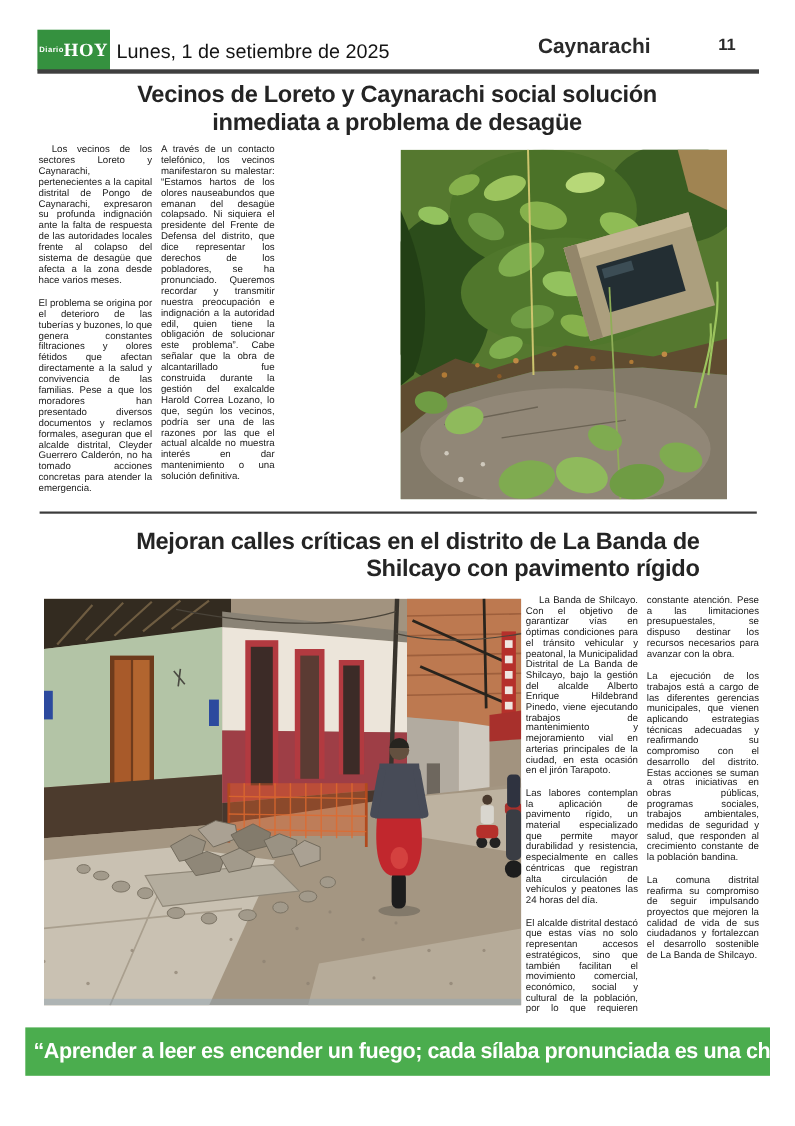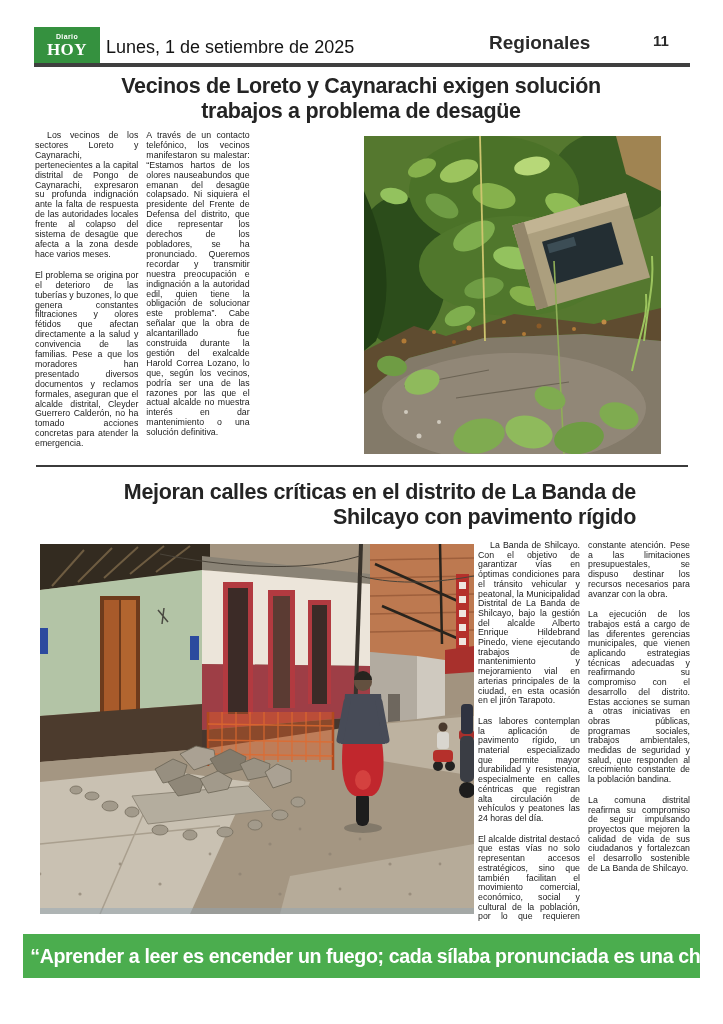--- a/index.html
+++ b/index.html
@@ -1,21 +1,21 @@
 <!DOCTYPE html>
 <html lang="es"><head>
 <meta charset="utf-8">
 <style>
   html,body{margin:0;padding:0;width:723px;height:1024px;background:#ffffff;overflow:hidden;}
   body{font-family:"Liberation Sans", sans-serif;color:#1b1b1b;position:relative;}
   .page{position:absolute;inset:0;background:#fff;}
 
   
   .logo{position:absolute;left:34px;top:27px;width:66px;height:37px;background:#35913f;
-        display:flex;flex-direction:column;align-items:center;justify-content:center;line-height:1;}
+        display:flex;flex-direction:row;align-items:center;justify-content:center;line-height:1;}
   .logo-top{color:#fff;font-size:7px;font-weight:bold;letter-spacing:.4px;margin-bottom:1px;}
   .logo-main{color:#fff;font-size:17px;font-weight:bold;font-family:"Liberation Serif", serif;letter-spacing:.5px;}
   .date{position:absolute;left:106px;top:37px;font-size:18px;color:#141414;}
   .section{position:absolute;left:489px;top:32px;width:107px;font-size:19px;font-weight:bold;color:#2a2a2a;}
   .pagenum{position:absolute;left:653px;top:32px;font-size:15px;font-weight:bold;color:#2a2a2a;}
   .header-rule{position:absolute;left:34px;top:63px;width:656px;height:4px;background:#3f3f3f;}
 
   
   .headline{position:absolute;left:86px;width:550px;text-align:center;font-size:21.5px;line-height:25px;
             font-weight:bold;color:#242424;letter-spacing:-0.3px;margin:0;}
@@ -45,25 +45,25 @@
 </head>
 <body>
 
 <div class="page">
 
   <div class="logo">
     <span class="logo-top">Diario</span>
     <span class="logo-main">HOY</span>
   </div>
   <span class="date">Lunes, 1 de setiembre de 2025</span>
-  <span class="section">Regionales</span>
+  <span class="section">Caynarachi</span>
   <span class="pagenum">11</span>
   <div class="header-rule"></div>
 
-  <h1 class="headline h1-a">Vecinos de Loreto y Caynarachi exigen solución trabajos a problema de desagüe</h1>
+  <h1 class="headline h1-a">Vecinos de Loreto y Caynarachi social solución inmediata a problema de desagüe</h1>
 
   <div class="cols a1-cols">
     <p class="indent">Los vecinos de los sectores Loreto y Caynarachi, pertenecientes a la capital distrital de Pongo de Caynarachi, expresaron su profunda indignación ante la falta de respuesta de las autoridades locales frente al colapso del sistema de desagüe que afecta a la zona desde hace varios meses.</p>
     <p>El problema se origina por el deterioro de las tuberías y buzones, lo que genera constantes filtraciones y olores fétidos que afectan directamente a la salud y convivencia de las familias. Pese a que los moradores han presentado diversos documentos y reclamos formales, aseguran que el alcalde distrital, Cleyder Guerrero Calderón, no ha tomado acciones concretas para atender la emergencia.</p>
     <p>A través de un contacto telefónico, los vecinos manifestaron su malestar: “Estamos hartos de los olores nauseabundos que emanan del desagüe colapsado. Ni siquiera el presidente del Frente de Defensa del distrito, que dice representar los derechos de los pobladores, se ha pronunciado. Queremos recordar y transmitir nuestra preocupación e indignación a la autoridad edil, quien tiene la obligación de solucionar este problema”. Cabe señalar que la obra de alcantarillado fue construida durante la gestión del exalcalde Harold Correa Lozano, lo que, según los vecinos, podría ser una de las razones por las que el actual alcalde no muestra interés en dar mantenimiento o una solución definitiva.</p>
   </div>
 
   <figure class="photo1" aria-label="Buzón de desagüe colapsado cubierto de vegetación">
     <svg viewBox="0 0 297 318" preserveAspectRatio="none">
       <rect width="297" height="318" fill="#55782f"></rect>

